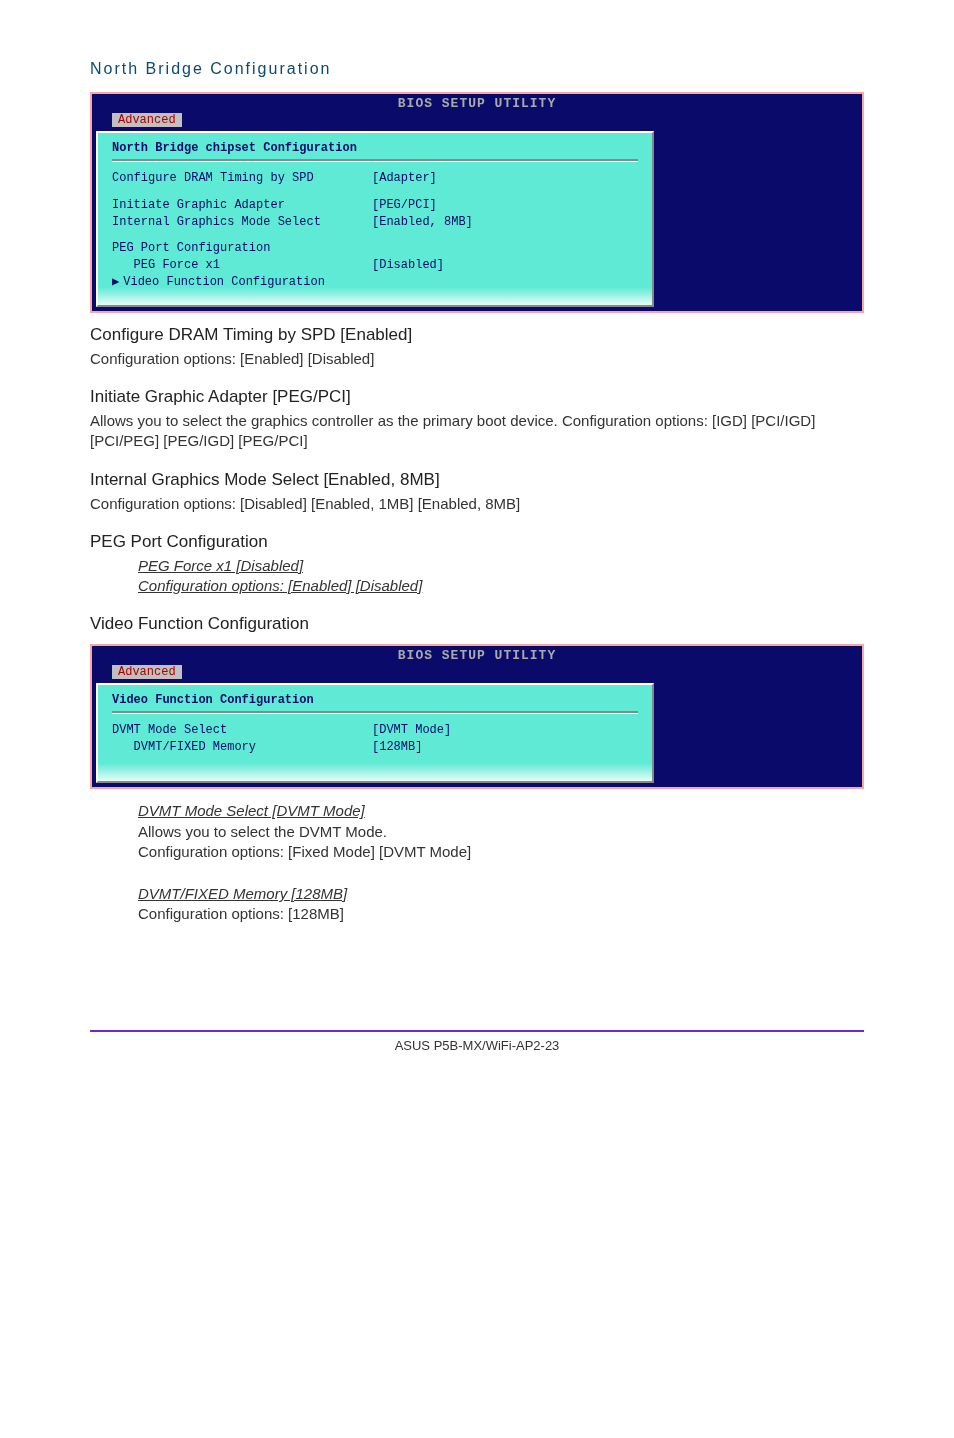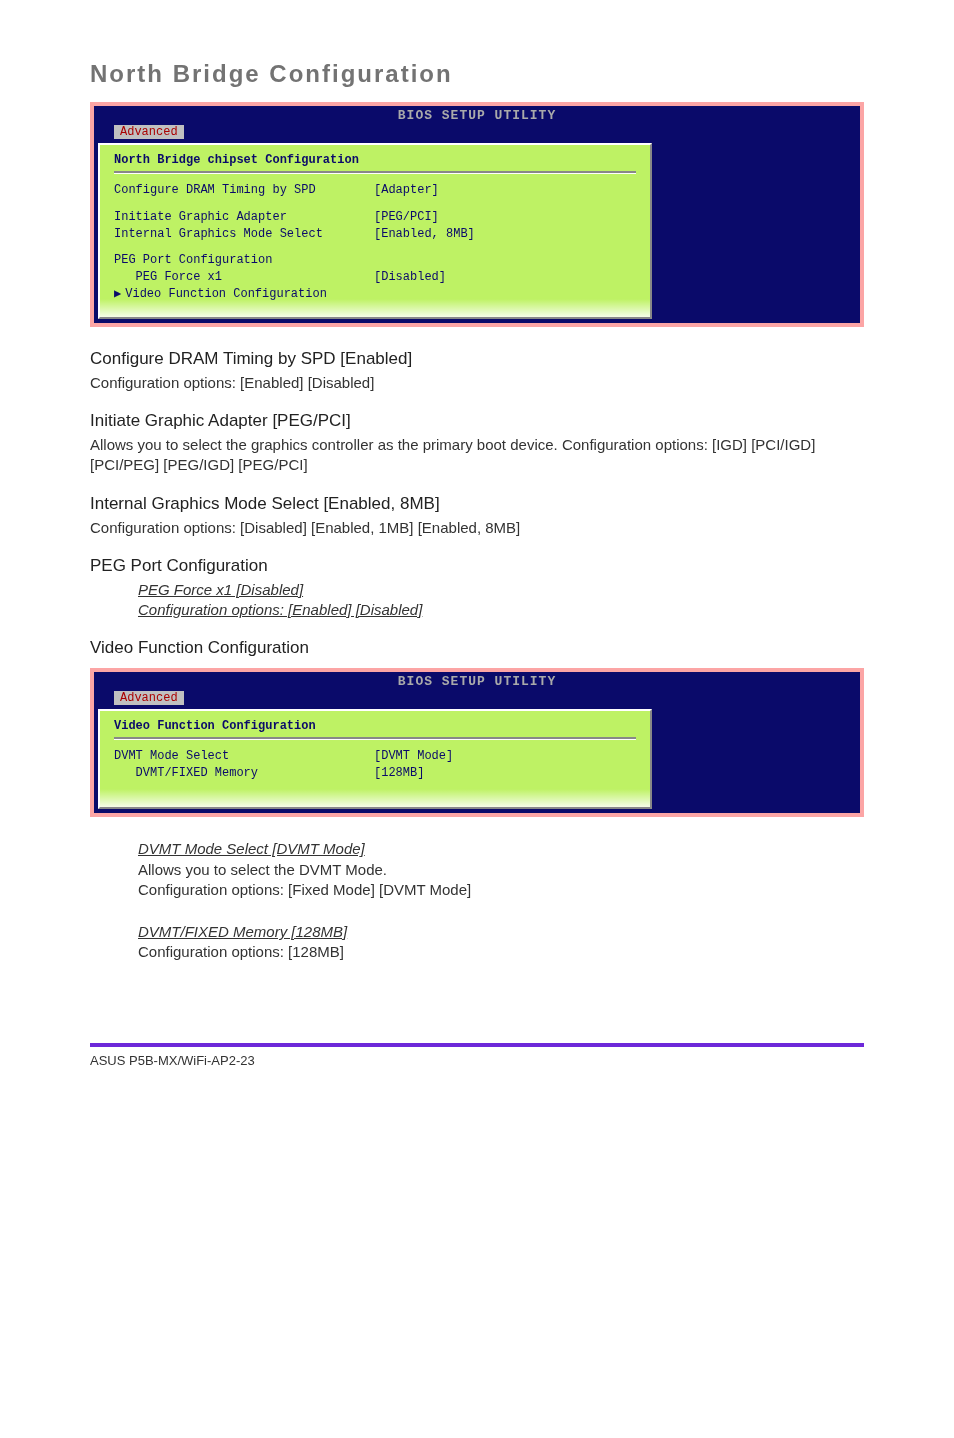--- a/index.html
+++ b/index.html
@@ -8,30 +8,30 @@
     box-sizing: border-box;
   }
   body {
     font-family: Arial, Helvetica, sans-serif;
     background: #fff;
     width: 954px;
     padding: 60px 90px 30px 90px;
     color: #333;
   }
   .page-title {
-    font-size: 24px;
-    font-weight: bold;
+    font-size: 16px;
+    font-weight: normal;
     letter-spacing: 2px;
     margin-bottom: 14px;
-    color: #737373;
+    color: #0c4a6e;
   }
   .bios-box {
-    border: 4px solid #fca5a5;
-    background: #0a0a6a;
-    margin-bottom: 22px;
+    border: 2px solid #fca5a5;
+    background: #0a0a6a;
+    margin-bottom: 12px;
     font-family: 'Courier New', monospace;
     font-size: 12px;
     position: relative;
   }
   .bios-header {
     background: #0a0a6a;
     color: #aaa;
     text-align: center;
     padding: 2px 0;
     font-weight: bold;
@@ -47,21 +47,21 @@
     background: #c0c0c0;
     color: #a00;
     padding: 0 6px;
     font-weight: normal;
   }
   .bios-body {
     display: flex;
   }
   .bios-left {
     flex: 1;
-    background: #bef264;
+    background: #5eead4;
     border: 2px solid #888;
     border-top-color: #fff;
     border-left-color: #fff;
     margin: 0 4px 4px 4px;
     padding: 8px 14px 14px 14px;
     color: #0a0a6a;
     position: relative;
     min-height: 100px;
   }
   .bios-left.tall {
@@ -126,25 +126,25 @@
   }
   .italic-underline {
     font-style: italic;
     text-decoration: underline;
     font-size: 15px;
     color: #333;
     display: block;
     line-height: 1.35;
   }
   .footer {
-    border-top: 4px solid #6d28d9;
-    margin-top: 80px;
+    border-top: 2px solid #6d28d9;
+    margin-top: 105px;
     padding-top: 6px;
     display: flex;
-    justify-content: flex-start;
+    justify-content: center;
     font-size: 13px;
     color: #333;
   }
 </style>
 </head>
 <body>
 
 <h1 class="page-title">North Bridge Configuration</h1>
 
 <div class="bios-box">

